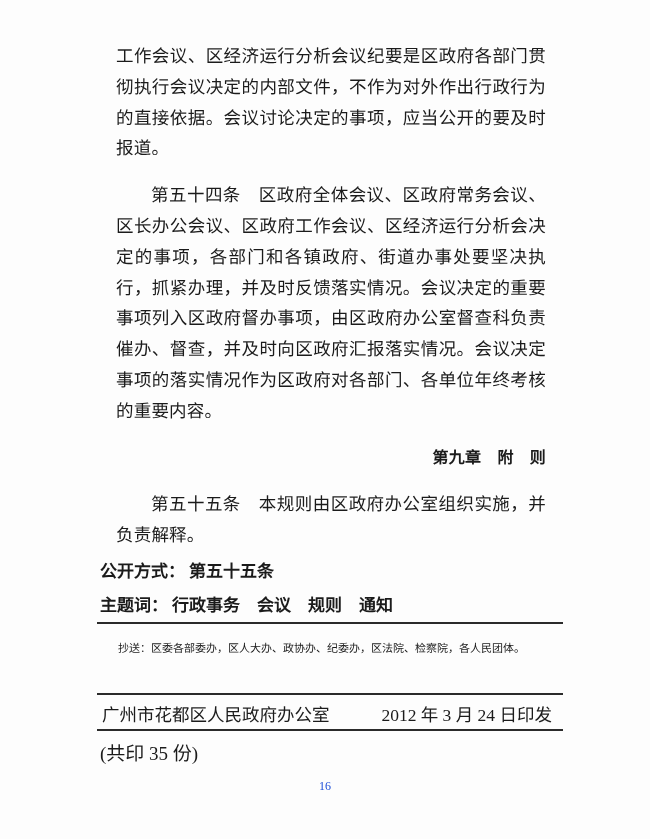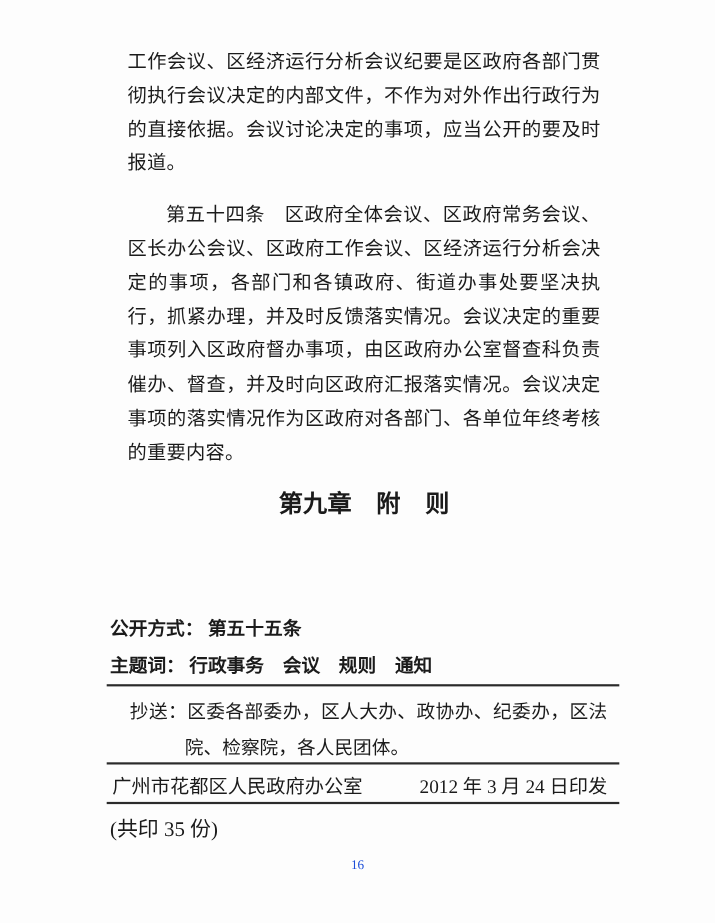--- a/index.html
+++ b/index.html
@@ -31,24 +31,24 @@
     letter-spacing: 0.2px;
   }
   .doc-body p {
     margin: 16px;
     padding: 0;
   }
   .doc-body p.indent {
     text-indent: 2em;
   }
   .chapter-heading {
-    text-align: center;
+    text-align: right;
     font-weight: bold;
     font-family: "Liberation Sans", "DejaVu Sans", sans-serif;
-    font-size: 22px;
+    font-size: 16px;
     line-height: 30.8px;
     margin: 0;
   }
 
   
   .meta-line {
     position: absolute;
     left: 100px;
     width: 463px;
     font-family: "Liberation Sans", "DejaVu Sans", sans-serif;
@@ -69,21 +69,21 @@
   }
   .rule-1 { top: 622px; }
   .rule-2 { top: 693px; }
   .rule-3 { top: 729px; }
 
   .cc-block {
     position: absolute;
     top: 632px;
     left: 100px;
     width: 452px;
-    font-size: 17px;
+    font-size: 11px;
     line-height: 32px;
     text-align: justify;
     padding-left: 68px;
     text-indent: -50px;
     box-sizing: border-box;
   }
 
   .issuer-row {
     position: absolute;
     top: 701px;
@@ -118,20 +118,21 @@
 </style>
 </head>
 <body>
 
 <div class="page" style="--page-bg: #fdfdfd; --text-color: #1b1b1b; --rule-color: #2b2b2b;">
 
   <div class="doc-body">
     <p>工作会议、区经济运行分析会议纪要是区政府各部门贯彻执行会议决定的内部文件，不作为对外作出行政行为的直接依据。会议讨论决定的事项，应当公开的要及时报道。</p>
     <p class="indent">第五十四条　区政府全体会议、区政府常务会议、区长办公会议、区政府工作会议、区经济运行分析会决定的事项，各部门和各镇政府、街道办事处要坚决执行，抓紧办理，并及时反馈落实情况。会议决定的重要事项列入区政府督办事项，由区政府办公室督查科负责催办、督查，并及时向区政府汇报落实情况。会议决定事项的落实情况作为区政府对各部门、各单位年终考核的重要内容。</p>
     <p class="chapter-heading">第九章　附　则</p>
+    <p class="indent">第五十五条　本规则由区政府办公室组织实施，并负责解释。</p>
   </div>
 
   <div class="meta-line publicity-line">
     <span class="meta-label">公开方式：</span><span class="meta-value">第五十五条</span>
   </div>
 
   <div class="meta-line keywords-line">
     <span class="meta-label">主题词：</span><span class="meta-value">行政事务　会议　规则　通知</span>
   </div>
 

